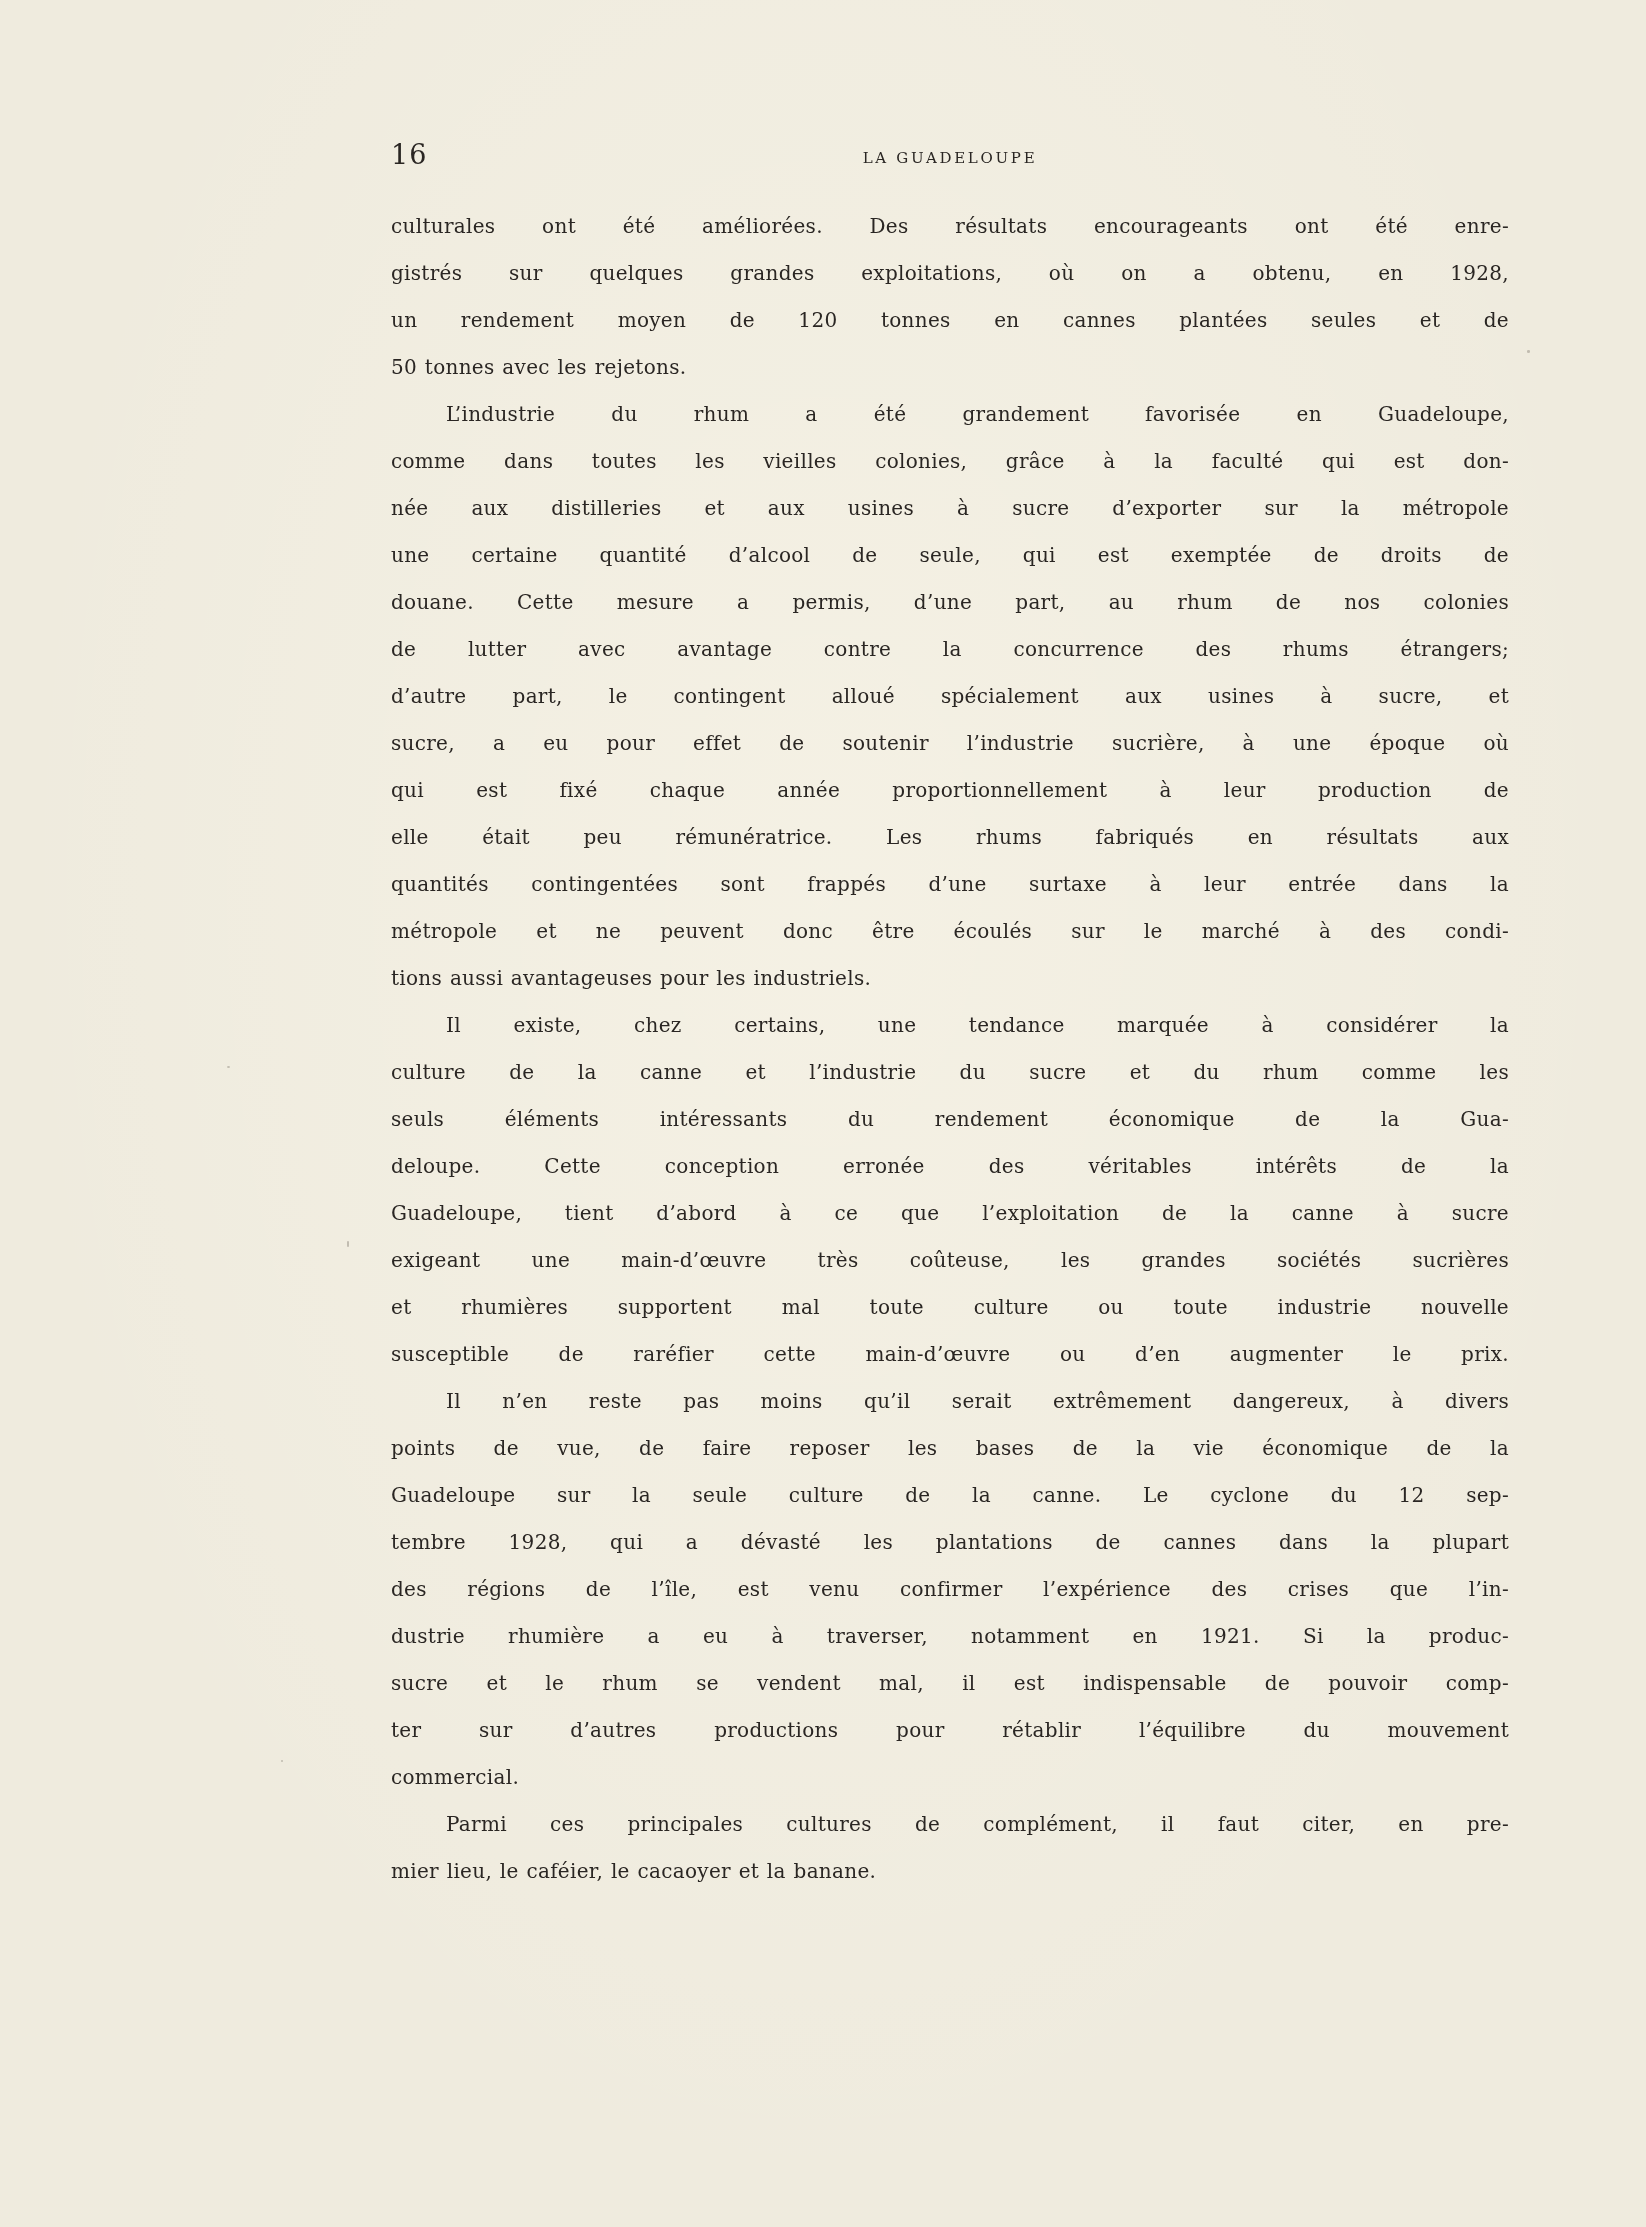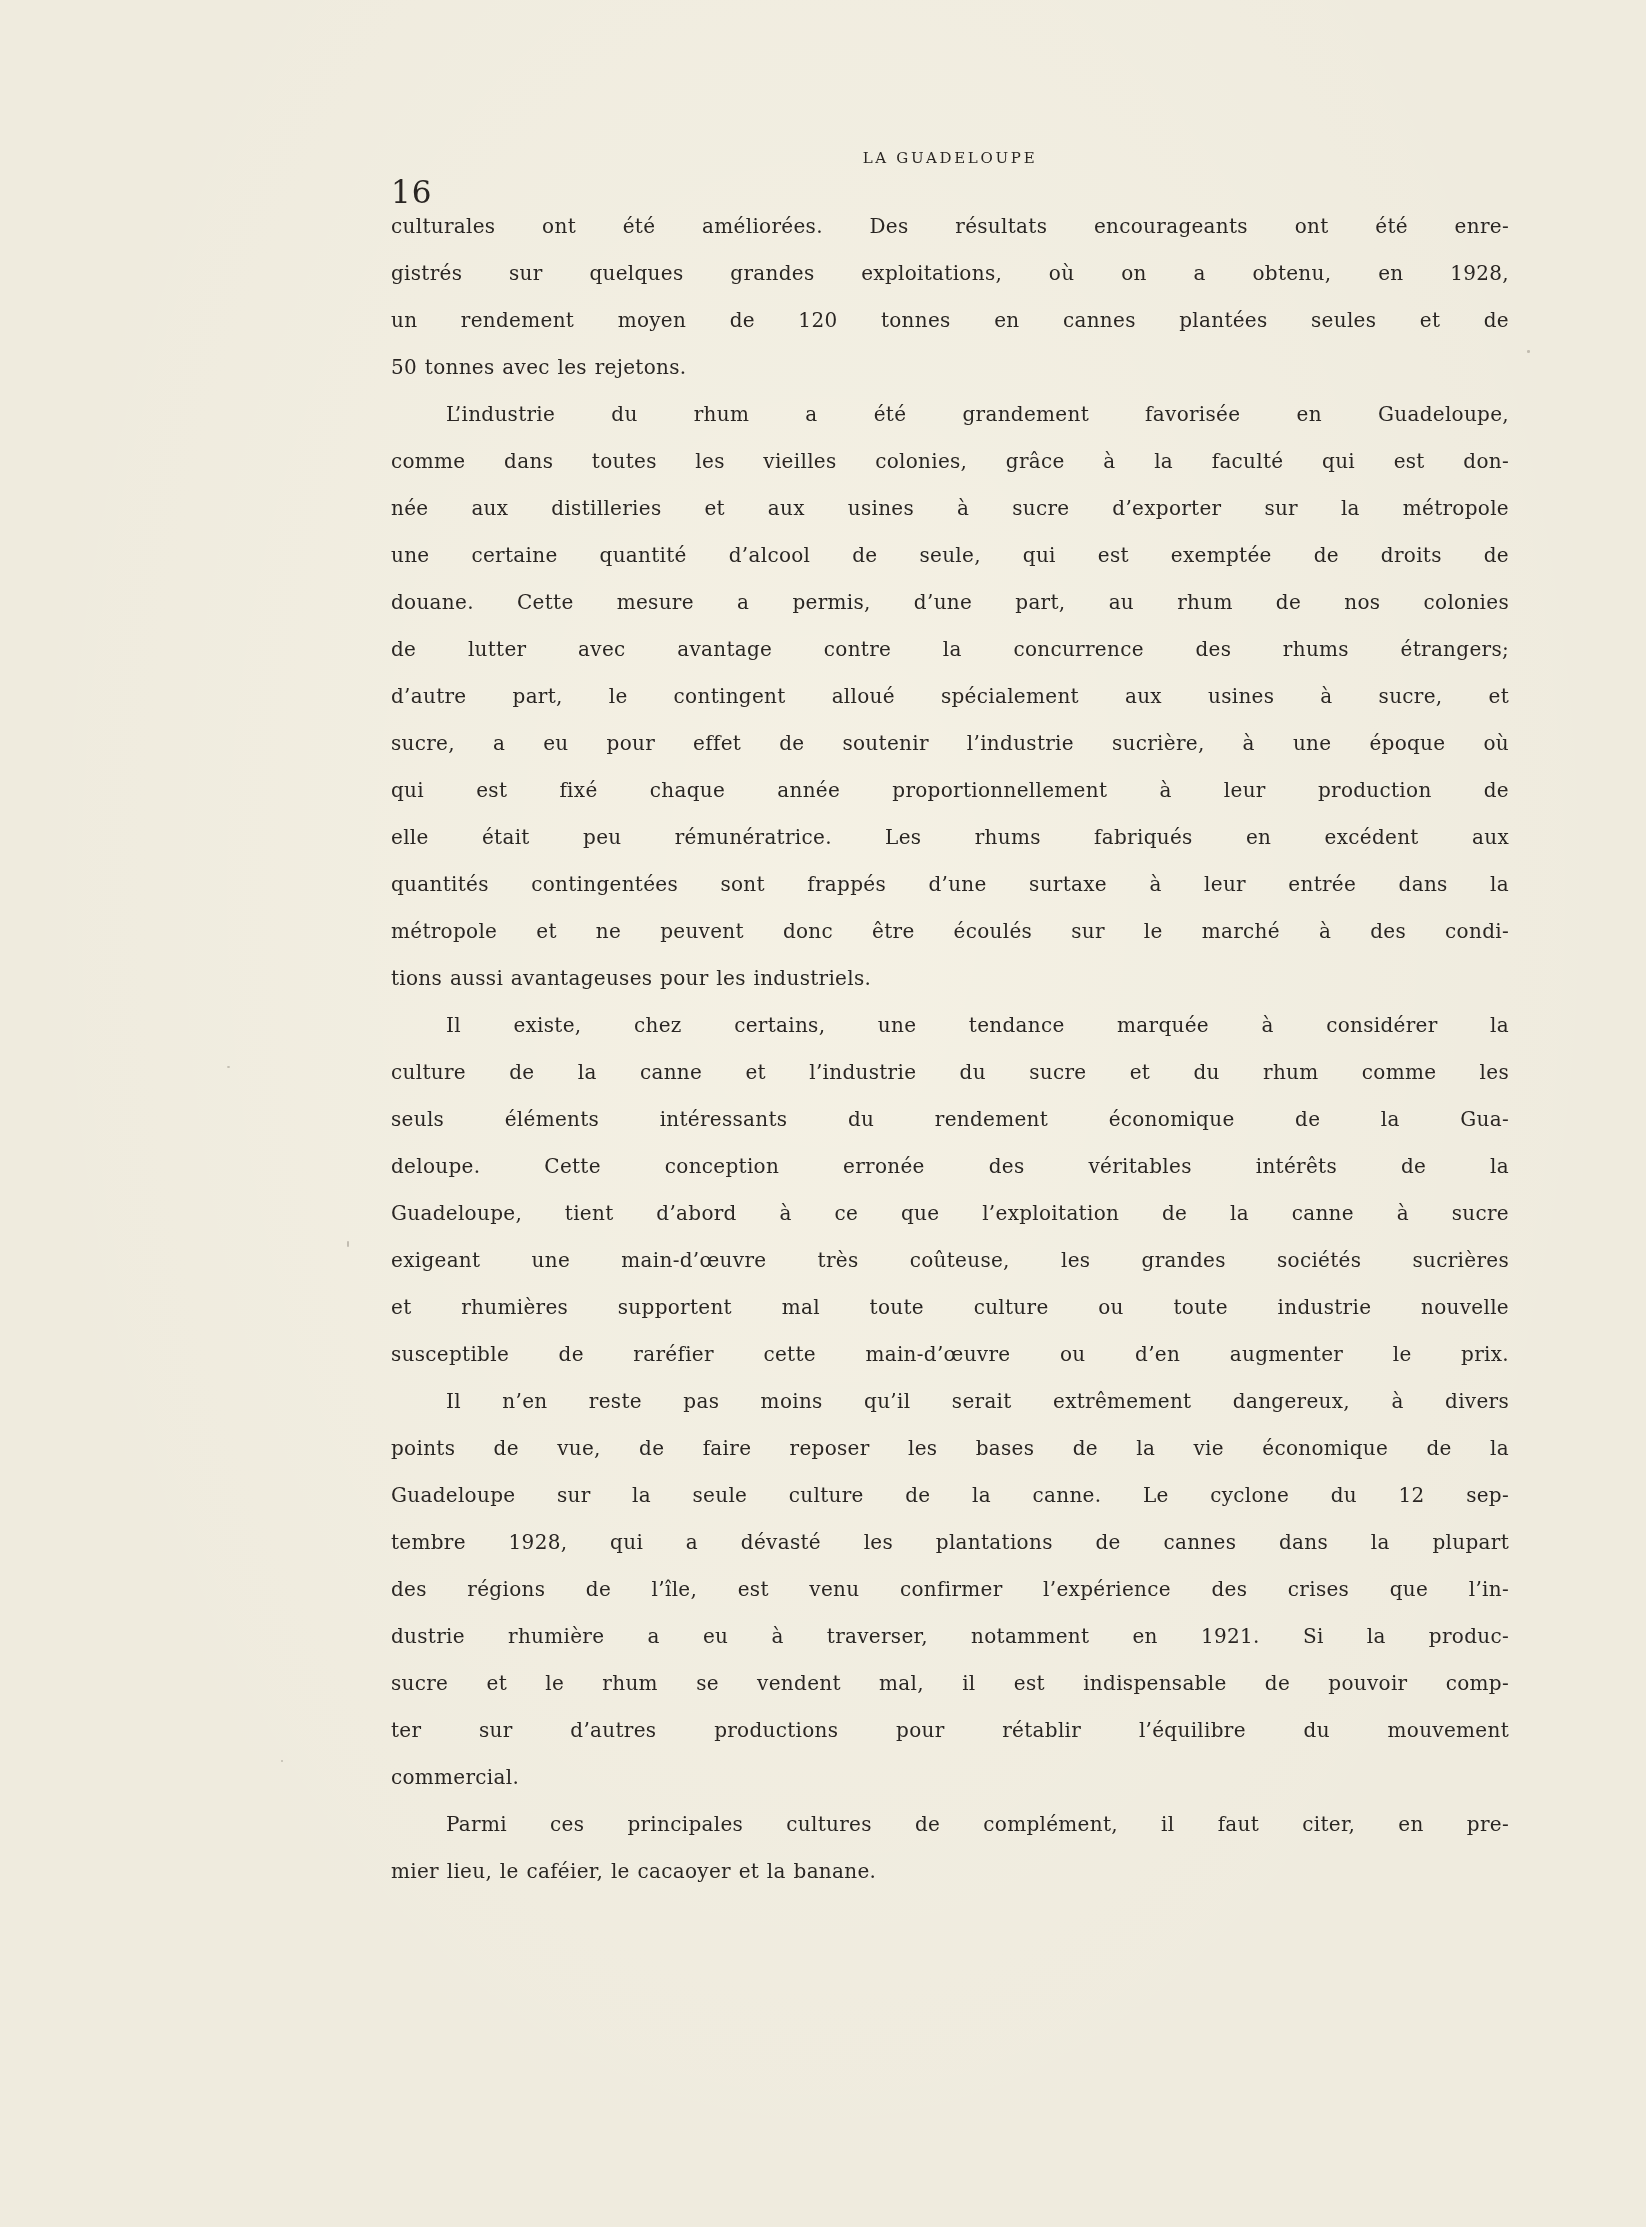--- a/index.html
+++ b/index.html
@@ -27,24 +27,23 @@
       position: absolute;
       top: 136px;
       left: 391px;
       width: 1118px;
       height: 38px;
     }
     .page-number {
       position: absolute;
       left: 0;
       top: 0;
-      font-size: 31px;
+      font-size: 27px;
       line-height: 38px;
       letter-spacing: 1.1px;
-      margin-top: 37px;
     }
     .header-title {
       position: absolute;
       left: 0;
       width: 100%;
       top: 3.3px;
       text-align: center;
       font-size: 15px;
       line-height: 38px;
       letter-spacing: 2.7px;
@@ -108,21 +107,21 @@
     <p class="para">
       <span class="line indent">L’industrie du rhum a été grandement favorisée en Guadeloupe,</span>
       <span class="line">comme dans toutes les vieilles colonies, grâce à la faculté qui est don-</span>
       <span class="line">née aux distilleries et aux usines à sucre d’exporter sur la métropole</span>
       <span class="line">une certaine quantité d’alcool de seule, qui est exemptée de droits de</span>
       <span class="line">douane. Cette mesure a permis, d’une part, au rhum de nos colonies</span>
       <span class="line">de lutter avec avantage contre la concurrence des rhums étrangers;</span>
       <span class="line">d’autre part, le contingent alloué spécialement aux usines à sucre, et</span>
       <span class="line">sucre, a eu pour effet de soutenir l’industrie sucrière, à une époque où</span>
       <span class="line">qui est fixé chaque année proportionnellement à leur production de</span>
-      <span class="line">elle était peu rémunératrice. Les rhums fabriqués en excédent aux</span>
+      <span class="line">elle était peu rémunératrice. Les rhums fabriqués en résultats aux</span>
       <span class="line">quantités contingentées sont frappés d’une surtaxe à leur entrée dans la</span>
       <span class="line">métropole et ne peuvent donc être écoulés sur le marché à des condi-</span>
       <span class="line last">tions aussi avantageuses pour les industriels.</span>
     </p>
 
     <p class="para">
       <span class="line indent">Il existe, chez certains, une tendance marquée à considérer la</span>
       <span class="line">culture de la canne et l’industrie du sucre et du rhum comme les</span>
       <span class="line">seuls éléments intéressants du rendement économique de la Gua-</span>
       <span class="line">deloupe. Cette conception erronée des véritables intérêts de la</span>

